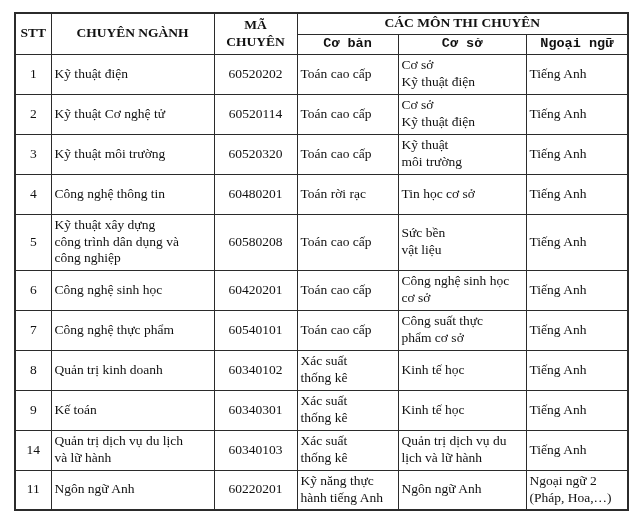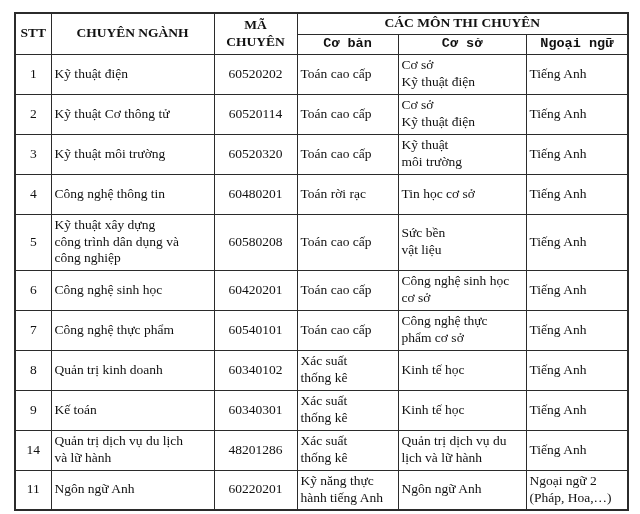--- a/index.html
+++ b/index.html
@@ -81,21 +81,21 @@
         <td class="c">1</td>
         <td class="l">Kỹ thuật điện</td>
         <td class="c">60520202</td>
         <td class="l">Toán cao cấp</td>
         <td class="l">Cơ sở
 Kỹ thuật điện</td>
         <td class="l">Tiếng Anh</td>
       </tr>
       <tr>
         <td class="c">2</td>
-        <td class="l">Kỹ thuật Cơ thông tử</td>
+        <td class="l">Kỹ thuật Cơ nghệ tử</td>
         <td class="c">60520114</td>
         <td class="l">Toán cao cấp</td>
         <td class="l">Cơ sở
 Kỹ thuật điện</td>
         <td class="l">Tiếng Anh</td>
       </tr>
       <tr>
         <td class="c">3</td>
         <td class="l">Kỹ thuật môi trường</td>
         <td class="c">60520320</td>
@@ -130,21 +130,21 @@
         <td class="l">Toán cao cấp</td>
         <td class="l">Công nghệ sinh học
 cơ sở</td>
         <td class="l">Tiếng Anh</td>
       </tr>
       <tr>
         <td class="c">7</td>
         <td class="l">Công nghệ thực phẩm</td>
         <td class="c">60540101</td>
         <td class="l">Toán cao cấp</td>
-        <td class="l">Công nghệ thực
+        <td class="l">Công suất thực
 phẩm cơ sở</td>
         <td class="l">Tiếng Anh</td>
       </tr>
       <tr>
         <td class="c">8</td>
         <td class="l">Quản trị kinh doanh</td>
         <td class="c">60340102</td>
         <td class="l">Xác suất
 thống kê</td>
         <td class="l">Kinh tế học</td>
@@ -156,21 +156,21 @@
         <td class="c">60340301</td>
         <td class="l">Xác suất
 thống kê</td>
         <td class="l">Kinh tế học</td>
         <td class="l">Tiếng Anh</td>
       </tr>
       <tr>
         <td class="c">14</td>
         <td class="l">Quản trị dịch vụ du lịch
 và lữ hành</td>
-        <td class="c">48201286</td>
+        <td class="c">60340103</td>
         <td class="l">Xác suất
 thống kê</td>
         <td class="l">Quản trị dịch vụ du
 lịch và lữ hành</td>
         <td class="l">Tiếng Anh</td>
       </tr>
       <tr>
         <td class="c">11</td>
         <td class="l">Ngôn ngữ Anh</td>
         <td class="c">60220201</td>

